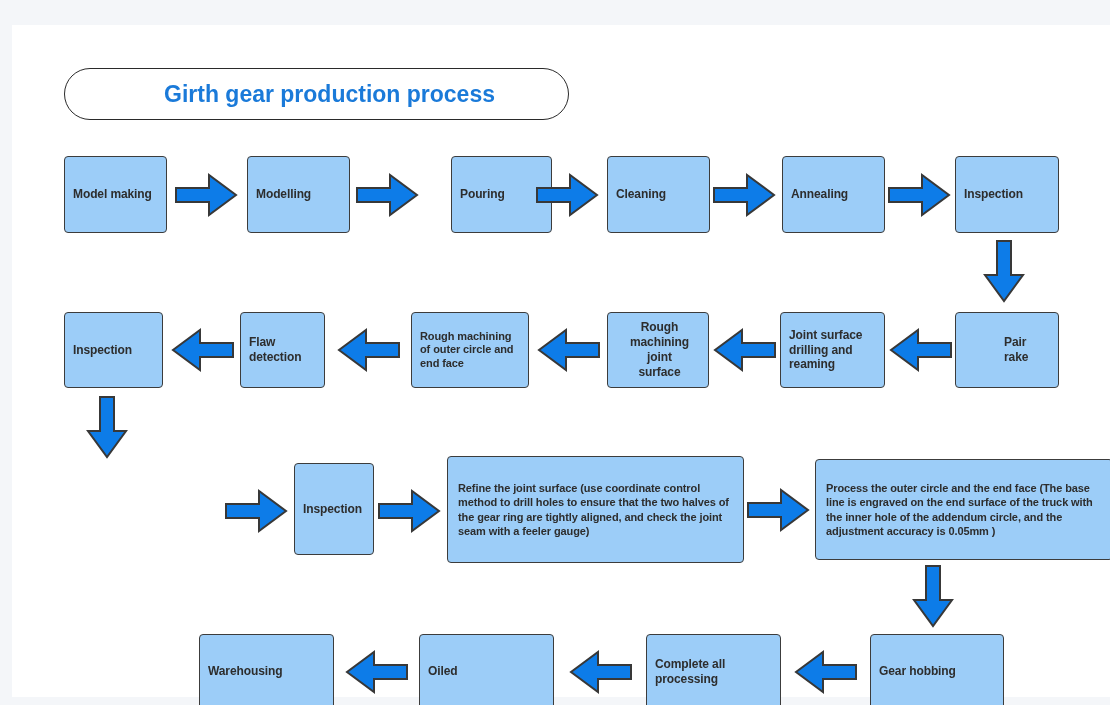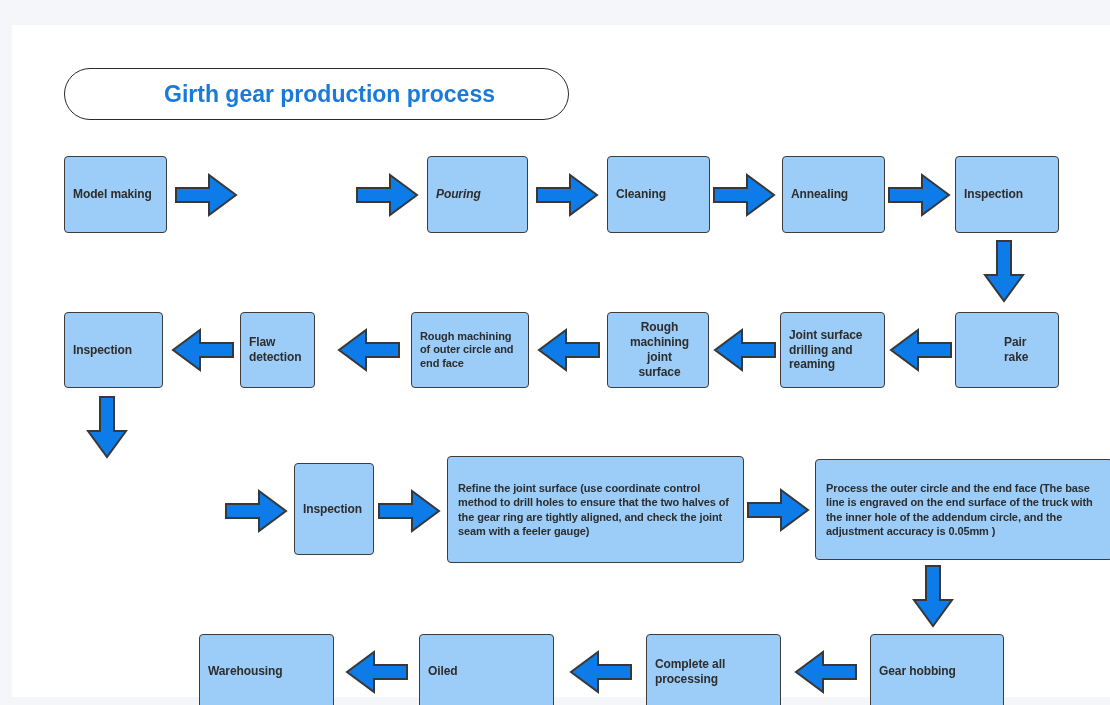--- a/index.html
+++ b/index.html
@@ -68,35 +68,36 @@
 </head>
 <body>
 
 <div id="stage" style="--page-bg: #f4f6f9; --canvas-bg: #ffffff; --title-color: #1a7ad9; --box-fill: #9ccdf8; --box-border: #3c3c3c; --arrow-fill: #0d7ce8; --arrow-border: #383838;">
   <div id="canvas">
     <div class="title-pill">
       <span>Girth gear production process</span>
     </div>
     <div id="diagram">
         <div class="node" style="left: 52px; top: 131px; width: 103px; height: 77px;"><span style="color: rgb(45, 45, 45);">Model making</span></div>
-        <div class="node" style="left: 415px; top: 131px; width: 101px; height: 77px; font-style: italic;"><span style="color: rgb(45, 45, 45);">Pouring</span></div>
+        <div class="node" style="left: 235px; top: 131px; width: 103px; height: 77px;"><span style="color: rgb(45, 45, 45);">Modelling</span></div>
+        <div class="node" style="left: 439px; top: 131px; width: 101px; height: 77px;"><span style="color: rgb(45, 45, 45);">Pouring</span></div>
         <div class="node" style="left: 595px; top: 131px; width: 103px; height: 77px;"><span style="color: rgb(45, 45, 45);">Cleaning</span></div>
         <div class="node" style="left: 770px; top: 131px; width: 103px; height: 77px;"><span style="color: rgb(45, 45, 45);">Annealing</span></div>
         <div class="node" style="left: 943px; top: 131px; width: 104px; height: 77px;"><span style="color: rgb(45, 45, 45);">Inspection</span></div>
         <div class="node" style="left: 943px; top: 287px; width: 104px; height: 76px;"><span style="color: rgb(45, 45, 45); padding-left: 40px;">Pair rake</span></div>
         <div class="node" style="left: 768px; top: 287px; width: 105px; height: 76px;"><span style="color: rgb(45, 45, 45);">Joint surface
 drilling and
 reaming</span></div>
         <div class="node" style="left: 595px; top: 287px; width: 102px; height: 76px; text-align: center;"><span style="color: rgb(45, 45, 45);">Rough
 machining joint
 surface</span></div>
         <div class="node" style="left: 399px; top: 287px; width: 118px; height: 76px; font-size: 11px;"><span style="color: rgb(45, 45, 45);">Rough machining
 of outer circle and
 end face</span></div>
-        <div class="node" style="left: 228px; top: 287px; width: 75px; height: 76px;"><span style="color: rgb(45, 45, 45);">Flaw
+        <div class="node" style="left: 228px; top: 287px; width: 85px; height: 76px;"><span style="color: rgb(45, 45, 45);">Flaw
 detection</span></div>
         <div class="node" style="left: 52px; top: 287px; width: 99px; height: 76px;"><span style="color: rgb(45, 45, 45);">Inspection</span></div>
         <div class="node" style="left: 282px; top: 438px; width: 80px; height: 92px;"><span style="color: rgb(45, 45, 45);">Inspection</span></div>
         <div class="node big" style="left: 435px; top: 431px; width: 297px; height: 107px;">
           <span style="color: rgb(45, 45, 45);">Refine the joint surface (use coordinate control method to drill holes to ensure that the two halves of the gear ring are tightly aligned, and check the joint seam with a feeler gauge)</span>
         </div>
         <div class="node big" style="left: 803px; top: 434px; width: 298px; height: 101px;">
           <span style="color: rgb(45, 45, 45);">Process the outer circle and the end face (The base line is engraved on the end surface of the truck with the inner hole of the addendum circle, and the adjustment accuracy is 0.05mm )</span>
         </div>
         <div class="node" style="left: 858px; top: 609px; width: 134px; height: 75px;"><span style="color: rgb(45, 45, 45); text-align: right;">Gear hobbing</span></div>

